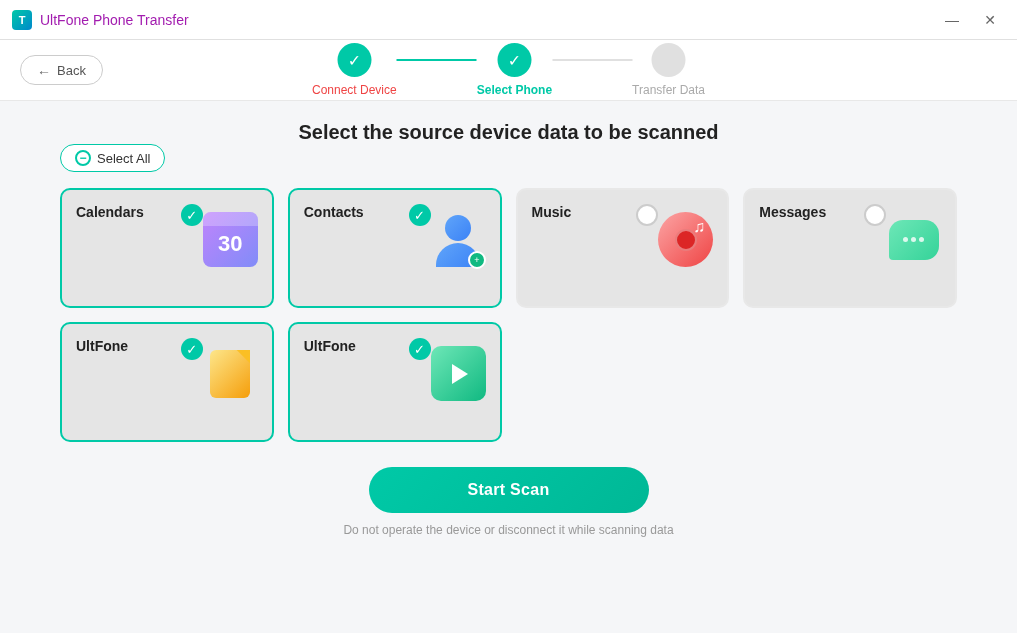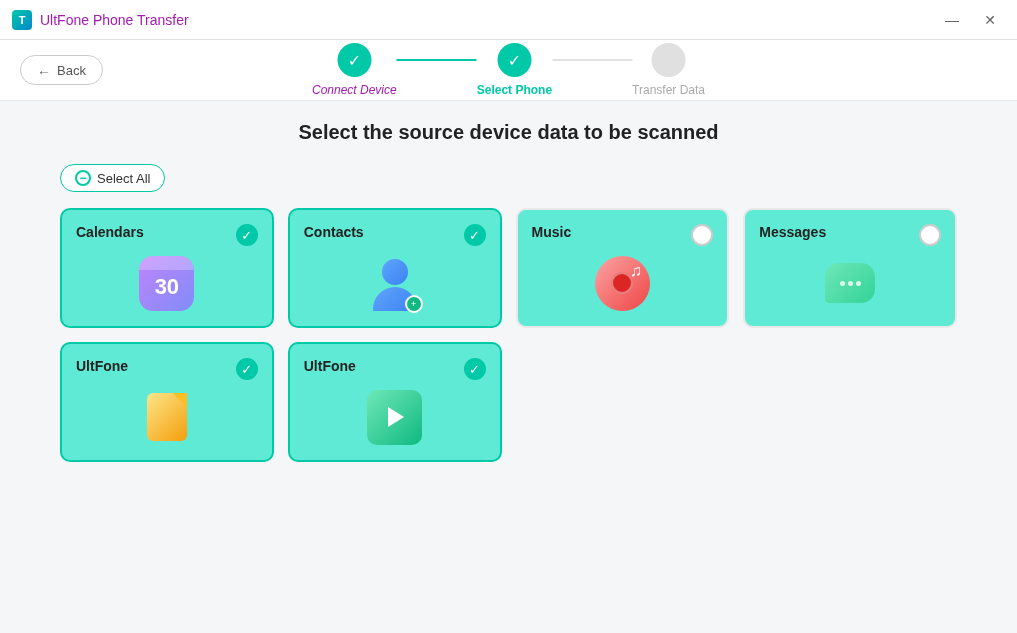--- a/index.html
+++ b/index.html
@@ -140,22 +140,21 @@
     }
     .step-label {
       font-size: 12px;
       color: #aaa;
     }
     .step-label.active {
       color: #00c9a7;
       font-weight: 600;
     }
     .step-label.done {
-      color: #a21caf;
-      font-style: italic;
+      color: #ef4444;
     }
     .step-connector {
       width: 80px;
       height: 2px;
       background: #e0e0e0;
       margin-bottom: 20px;
     }
     .step-connector.done {
       background: #00c9a7;
     }
@@ -168,21 +167,20 @@
       flex-direction: column;
       align-items: center;
       padding: 20px 60px;
       background: #f5f6f8;
     }
 
     .page-title {
       font-size: 20px;
       font-weight: 600;
       color: #222;
-      margin-bottom: 20px;
     }
 
     
     .select-all-btn {
       align-self: flex-start;
       display: flex;
       align-items: center;
       gap: 6px;
       border: 1.5px solid #00c9a7;
       border-radius: 20px;
@@ -210,26 +208,26 @@
     
     .data-grid {
       display: grid;
       grid-template-columns: repeat(4, 1fr);
       gap: 14px;
       width: 100%;
       margin-bottom: 20px;
     }
 
     .data-card {
-      background: #5eead4;
+      background: #e5e5e5;
       border-radius: 10px;
       border: 2px solid transparent;
       padding: 14px;
       display: flex;
-      flex-direction: column;
+      flex-direction: row;
       align-items: flex-start;
       cursor: pointer;
       position: relative;
       min-height: 120px;
     }
     .data-card.selected {
       border-color: #00c9a7;
     }
     .data-card.unselected {
       border-color: #e8e8e8;
@@ -272,21 +270,21 @@
       align-items: center;
       flex: 1;
       padding-top: 8px;
     }
 
     
     .icon-calendar {
       width: 55px;
       height: 55px;
       background: linear-gradient(135deg, #c084fc, #818cf8);
-      border-radius: 14px;
+      border-radius: 8px;
       display: flex;
       flex-direction: column;
       align-items: center;
       justify-content: center;
       color: white;
       font-size: 10px;
       font-weight: bold;
       position: relative;
       overflow: hidden;
     }
@@ -656,19 +654,23 @@
         </div>
         <div class="card-icon-area">
           <div class="icon-videos">
             <div class="play-triangle"></div>
           </div>
         </div>
       </div>
 
     </div>
 
+    <div class="bottom-area">
+      <button class="start-scan-btn">Start Scan</button>
+      <span class="scan-note">Do not operate the device or disconnect it while scanning data</span>
+    </div>
   </div>
 
   <div class="footer-icons">
     <div class="footer-icon">💬</div>
     <div class="footer-icon">?</div>
   </div>
 </div>
 
 </body></html>

